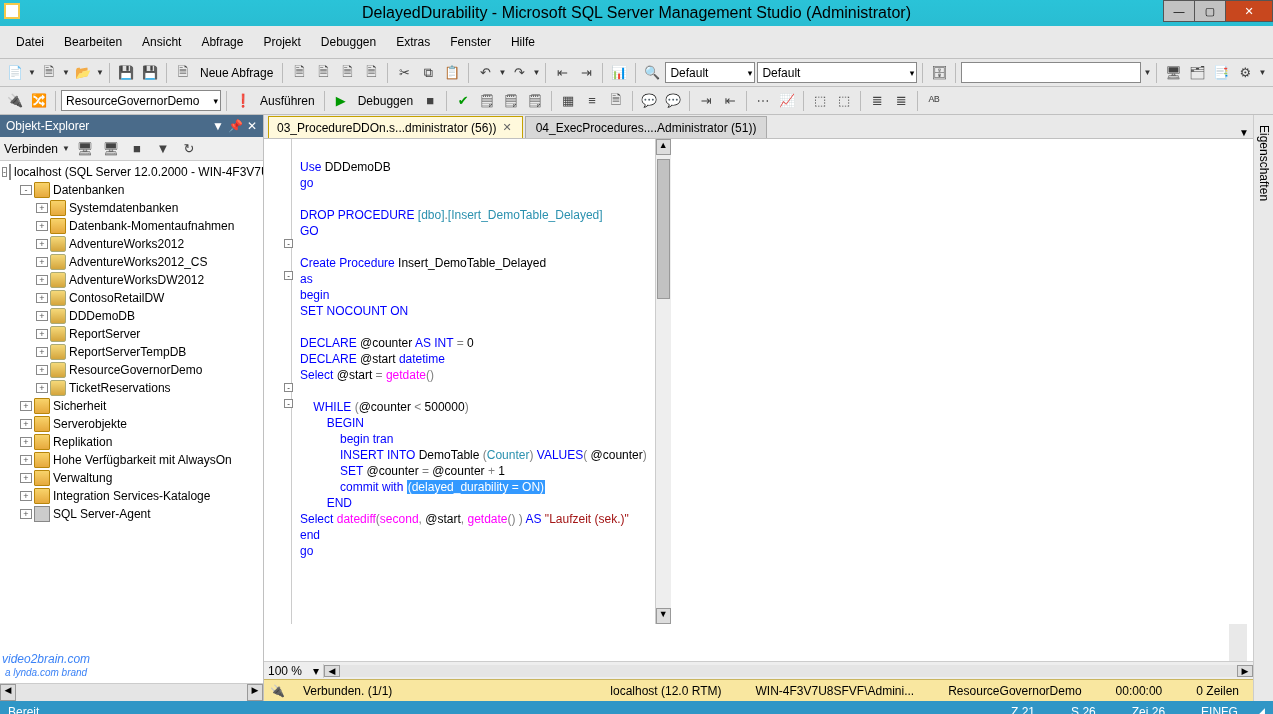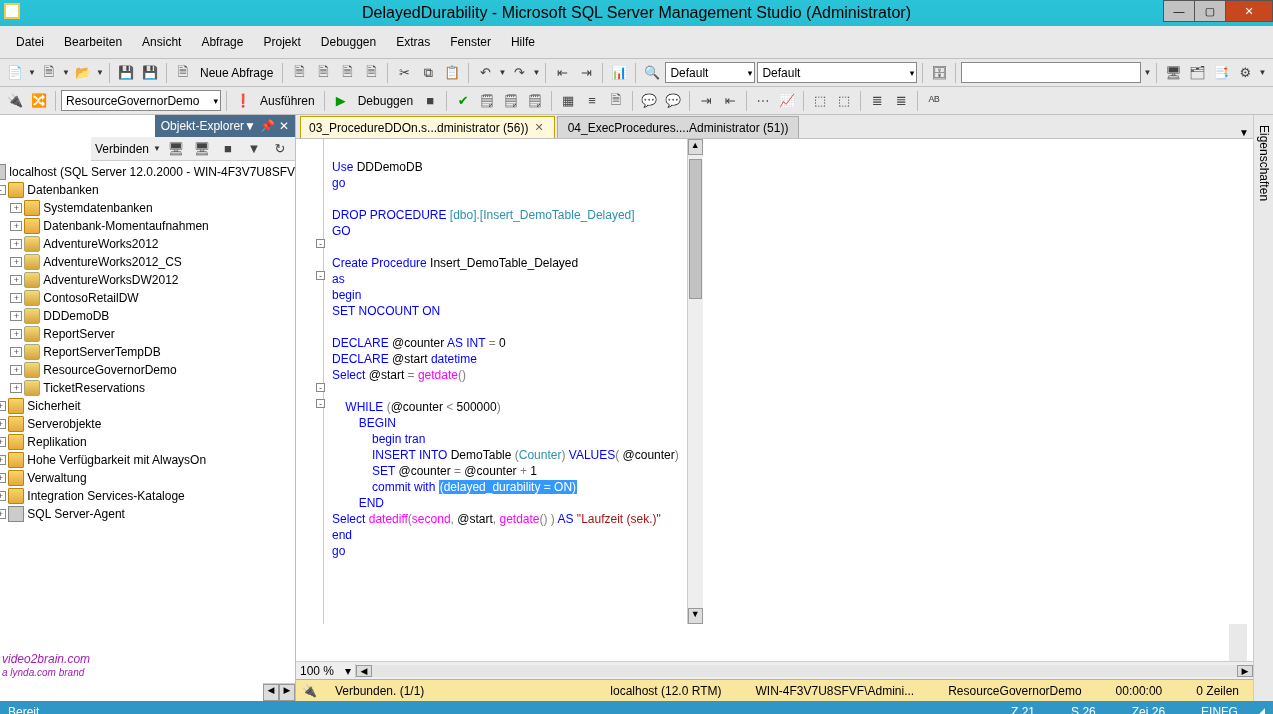--- a/index.html
+++ b/index.html
@@ -22,21 +22,21 @@
 .tbtn { width:22px; height:22px; display:inline-flex; align-items:center; justify-content:center; border:1px solid transparent; font-size:13px; color:#444; }
 .tdrop { width:8px; font-size:8px; color:#333; }
 .tsep { width:1px; height:20px; background:#bbb; margin:0 3px; }
 .ttxt { padding:0 4px; }
 .tcombo { height:21px; border:1px solid #888; background:#fff; font-size:12px; padding:0 18px 0 4px; position:relative; display:inline-flex; align-items:center; }
 .tcombo::after { content:"▾"; position:absolute; right:2px; font-size:9px; }
 .tinput { height:21px; border:1px solid #888; background:#fff; width:180px; }
 
 
 .main { display:flex; height:calc(714px - 26px - 24px - 28px - 28px - 22px); }
-.main-left { width:296px; display:flex; flex-direction:column; border-right:1px solid #c0c0c0;align-items:flex-end; }
+.main-left { width:264px; display:flex; flex-direction:column; border-right:1px solid #c0c0c0; }
 .main-right { flex:1; display:flex; flex-direction:column; position:relative; }
 .main-gutter { width:20px; border-left:1px solid #ccc; background:#e9e9e9; writing-mode:vertical-rl; text-orientation:mixed; font-size:11px; padding-top:6px; display:flex; flex-direction:column; gap:8px; }
 .gutter-item { padding:4px 2px; background:#e9e9e9; cursor:default; }
 
 
 .panel-title { height:22px; background:#4a6b8a; color:#fff; display:flex; align-items:center; padding:0 6px; font-size:12px; justify-content:space-between; }
 .panel-title .btns { display:flex; gap:4px; font-size:10px; }
 .panel-tools { height:24px; background:#eee; border-bottom:1px solid #ccc; display:flex; align-items:center; padding:0 4px; gap:4px; }
 .tree { flex:1; overflow:auto; background:#fff; padding:2px 0; }
 .tree-row { display:flex; align-items:center; height:18px; padding-left:4px; white-space:nowrap; cursor:default; }
@@ -84,21 +84,21 @@
 
 .statusbar { height:22px; background:#3096c6; color:#fff; display:flex; align-items:center; padding:0 8px; font-size:12px; }
 .statusbar .s-spacer { flex:1; }
 .statusbar .s-cell { padding:0 18px; }
 
 
 .vscroll { width:16px; background:#eee; border-left:1px solid #ccc; position:relative; }
 .vscroll .thumb { position:absolute; left:1px; right:1px; top:20px; height:140px; background:#c2c2c2; border:1px solid #999; }
 .vscroll .ar { height:16px; text-align:center; font-size:9px; background:#ddd; border:1px solid #999; }
 
-.watermark { position:absolute; left:2px; bottom:34px; color:#a21caf; font-size:14px; font-style:italic; line-height:14px; pointer-events:none; }
+.watermark { position:absolute; left:2px; bottom:34px; color:#3b82f6; font-size:14px; font-style:italic; line-height:14px; pointer-events:none;text-align:center; }
 .watermark .sub { font-size:10px; }
 
 svg { display:block; }
 </style>
 </head>
 <body>
 
 <div class="titlebar">
   <span class="icon">
     <svg width="16" height="16">

